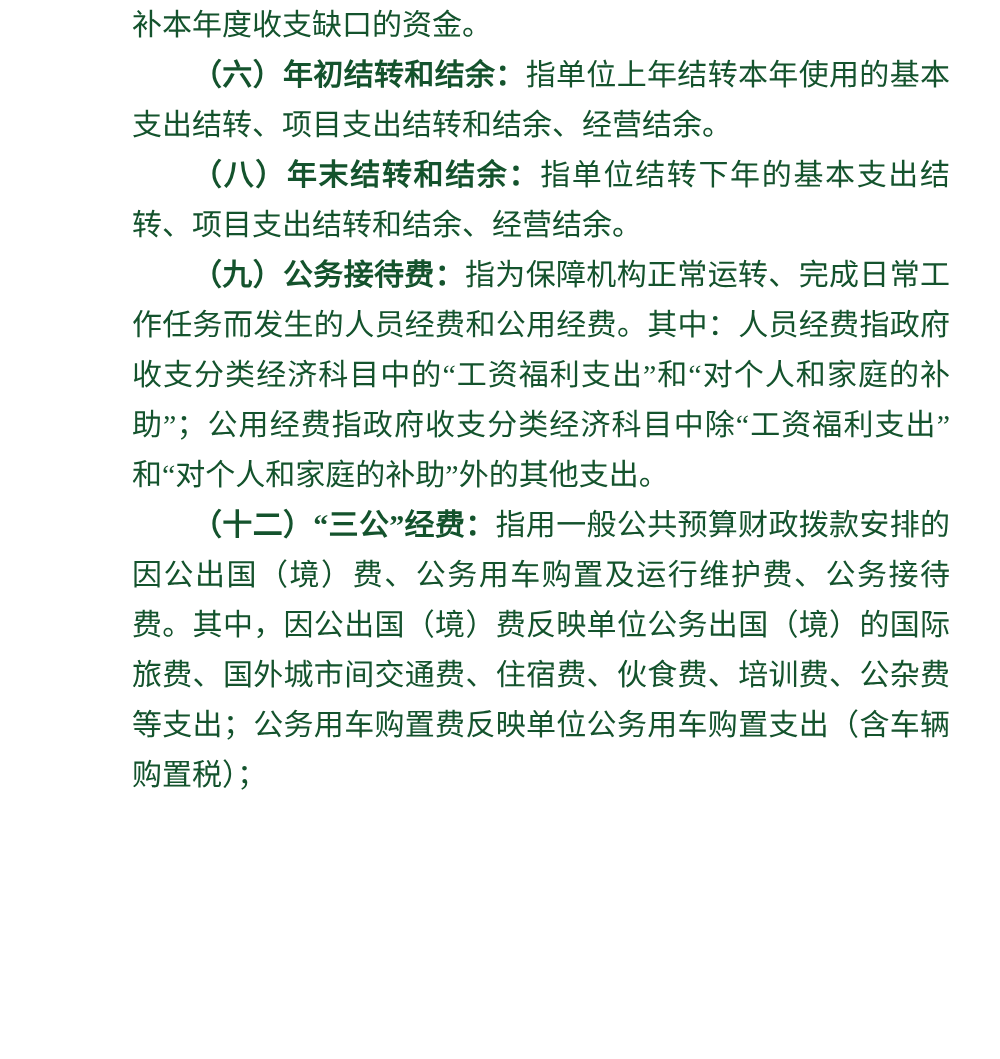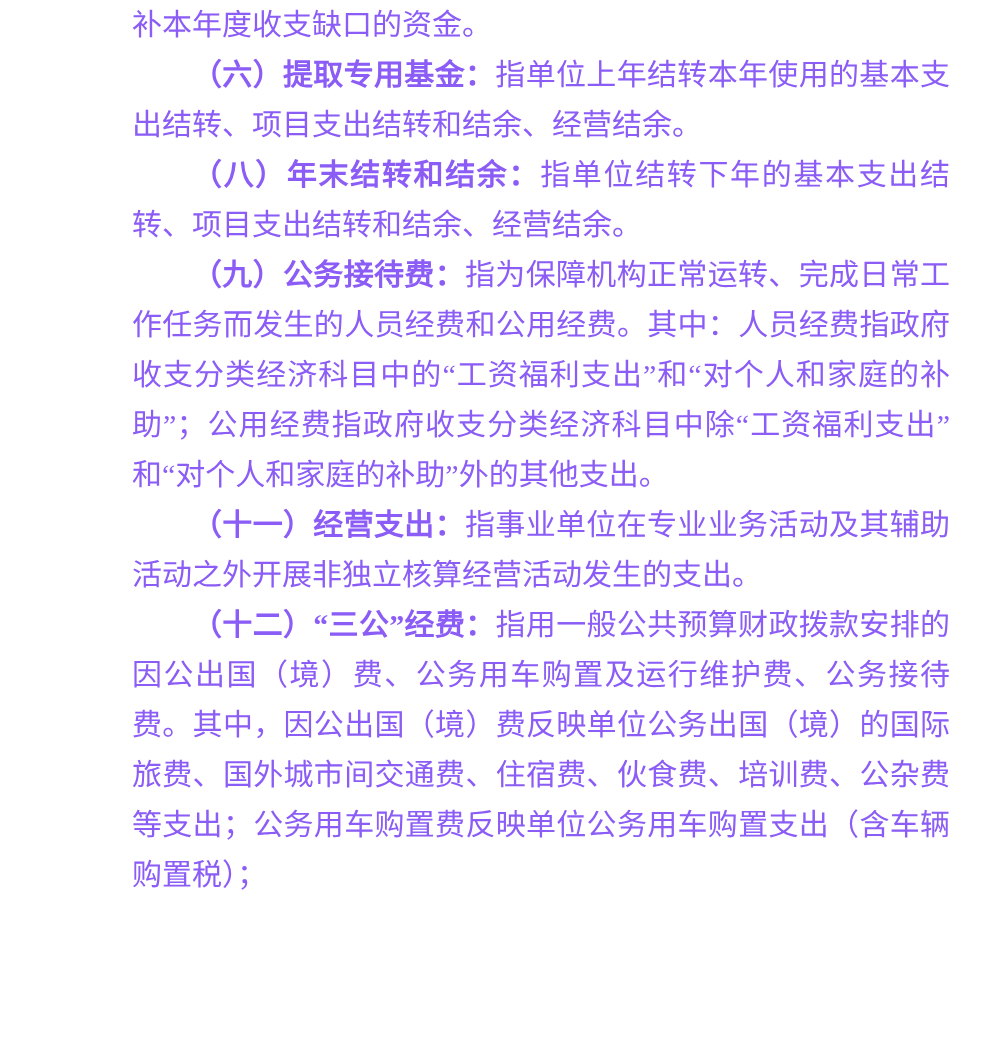--- a/index.html
+++ b/index.html
@@ -15,46 +15,45 @@
     padding: 0 50px 0 132px;
     background: #ffffff;
     overflow: hidden;
   }
   .page p {
     margin: 0;
     padding: 0;
     font-family: "Liberation Serif", "DejaVu Serif", serif;
     font-size: 30px;
     line-height: 50px;
-    color: #8b5cf6;
+    color: #14532d;
     text-align: justify;
     text-justify: inter-ideograph;
     text-indent: 2em;
     word-break: break-all;
     overflow-wrap: anywhere;
   }
   .page p.continuation {
     text-indent: 0;
   }
   .lead {
     font-weight: 700;
   }
 </style>
 </head>
 <body>
 
 <div class="page">
 
   <p class="continuation"><span class="body-text">补本年度收支缺口的资金。</span></p>
 
-  <p><span class="lead">（六）提取专用基金：</span><span class="body-text">指单位上年结转本年使用的基本支出结转、项目支出结转和结余、经营结余。</span></p>
+  <p><span class="lead">（六）年初结转和结余：</span><span class="body-text">指单位上年结转本年使用的基本支出结转、项目支出结转和结余、经营结余。</span></p>
 
 
   <p><span class="lead">（八）年末结转和结余：</span><span class="body-text">指单位结转下年的基本支出结转、项目支出结转和结余、经营结余。</span></p>
 
   <p><span class="lead">（九）公务接待费：</span><span class="body-text">指为保障机构正常运转、完成日常工作任务而发生的人员经费和公用经费。其中：人员经费指政府收支分类经济科目中的“工资福利支出”和“对个人和家庭的补助”；公用经费指政府收支分类经济科目中除“工资福利支出”和“对个人和家庭的补助”外的其他支出。</span></p>
 
 
-  <p><span class="lead">（十一）经营支出：</span><span class="body-text">指事业单位在专业业务活动及其辅助活动之外开展非独立核算经营活动发生的支出。</span></p>
 
   <p><span class="lead">（十二）“三公”经费：</span><span class="body-text">指用一般公共预算财政拨款安排的因公出国（境）费、公务用车购置及运行维护费、公务接待费。其中，因公出国（境）费反映单位公务出国（境）的国际旅费、国外城市间交通费、住宿费、伙食费、培训费、公杂费等支出；公务用车购置费反映单位公务用车购置支出（含车辆购置税）；</span></p>
 
 </div>
 
 </body></html>

